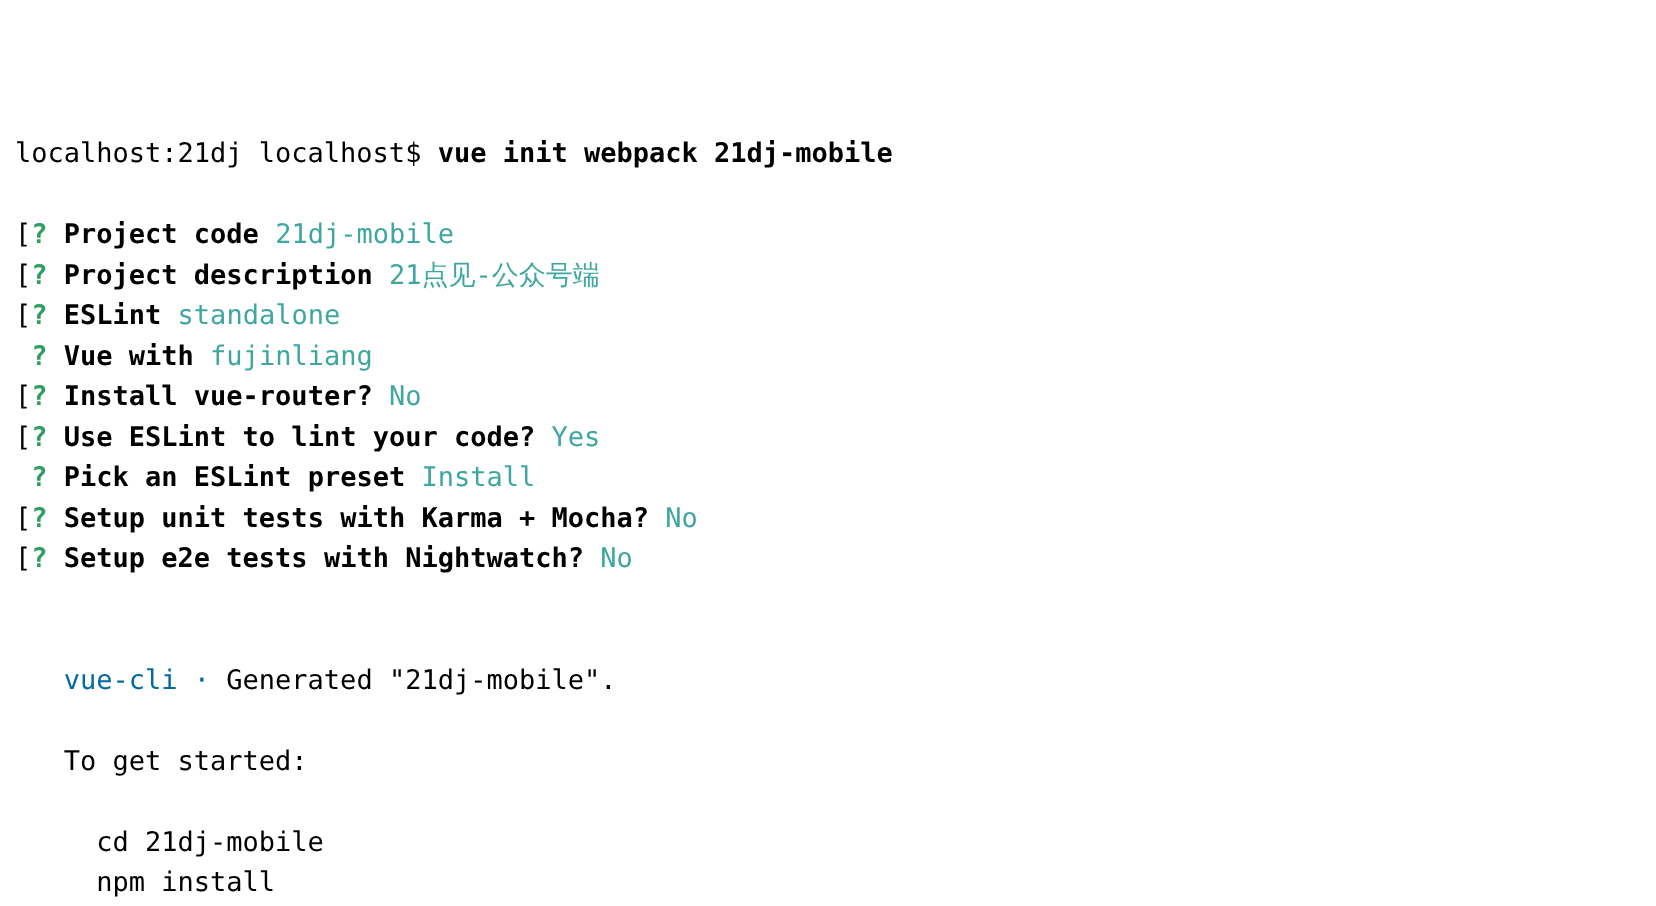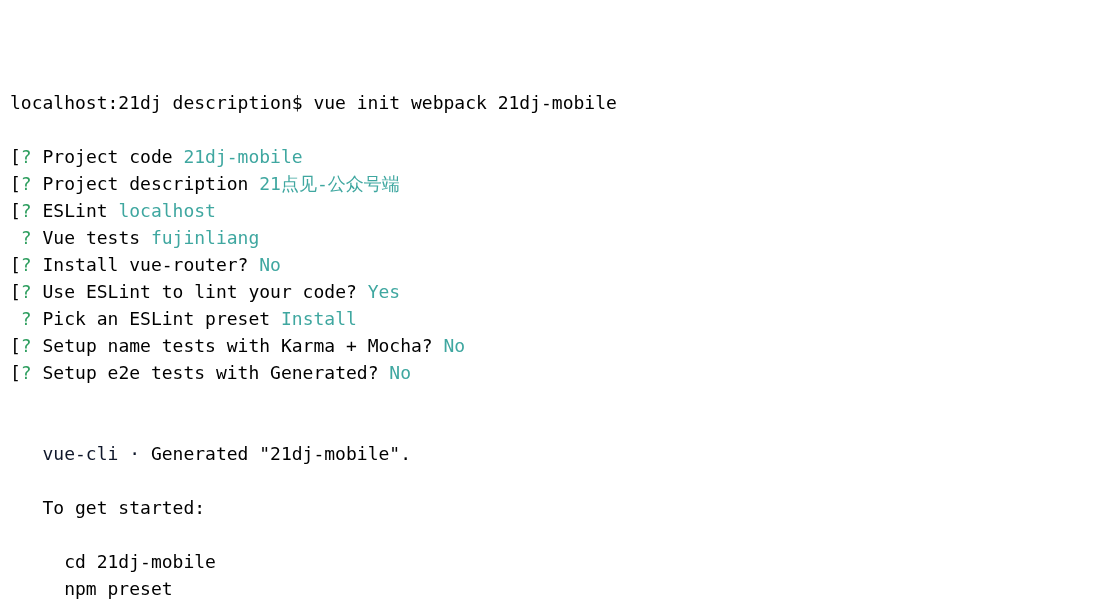--- a/index.html
+++ b/index.html
@@ -6,47 +6,47 @@
       font-family: "Menlo", "Monaco", "Consolas", monospace;
       font-size: 18px;
       line-height: 1.5;
       background: #ffffff;
       color: #000000;
       margin: 0;
       padding: 8px 10px;
       white-space: pre;
       position: relative;
     }
-    .bold { font-weight: normal; }
+    .bold { font-weight: bold; }
     .green { color: #2e9e5f; }
     .cyan { color: #3fa7a0; }
-    .dim { color: #0f172a; }
+    .dim { color: #0369a1; }
   </style>
 </head>
 <body>
 
 
-<div><span>localhost:21dj description$ </span><span class="bold">vue init webpack 21dj-mobile</span>
+<div><span>localhost:21dj localhost$ </span><span class="bold">vue init webpack 21dj-mobile</span>
 
 <div id="questions-block"><span>[</span><span class="green bold">?</span> <span class="bold">Project code</span> <span class="cyan">21dj-mobile</span>
 <span>[</span><span class="green bold">?</span> <span class="bold">Project description</span> <span class="cyan">21点见-公众号端</span>
-<span>[</span><span class="green bold">?</span> <span class="bold">ESLint</span> <span class="cyan">localhost</span>
-<span> </span><span class="green bold">?</span> <span class="bold">Vue tests</span> <span class="cyan">fujinliang</span>
+<span>[</span><span class="green bold">?</span> <span class="bold">ESLint</span> <span class="cyan">standalone</span>
+<span> </span><span class="green bold">?</span> <span class="bold">Vue with</span> <span class="cyan">fujinliang</span>
 <span>[</span><span class="green bold">?</span> <span class="bold">Install vue-router?</span> <span class="cyan">No</span>
 <span>[</span><span class="green bold">?</span> <span class="bold">Use ESLint to lint your code?</span> <span class="cyan">Yes</span>
 <span> </span><span class="green bold">?</span> <span class="bold">Pick an ESLint preset</span> <span class="cyan">Install</span>
-<span>[</span><span class="green bold">?</span> <span class="bold">Setup name tests with Karma + Mocha?</span> <span class="cyan">No</span>
-<span>[</span><span class="green bold">?</span> <span class="bold">Setup e2e tests with Generated?</span> <span class="cyan">No</span></div>
+<span>[</span><span class="green bold">?</span> <span class="bold">Setup unit tests with Karma + Mocha?</span> <span class="cyan">No</span>
+<span>[</span><span class="green bold">?</span> <span class="bold">Setup e2e tests with Nightwatch?</span> <span class="cyan">No</span></div>
 
    <span class="dim">vue-cli</span><span class="dim"> · </span><span>Generated "21dj-mobile".</span>
 
    <span>To get started:</span>
 
      <span>cd 21dj-mobile</span>
-     <span>npm preset</span>
+     <span>npm install</span>
      
 
    </div>
 
 
 
 
 
 
 </body></html>

